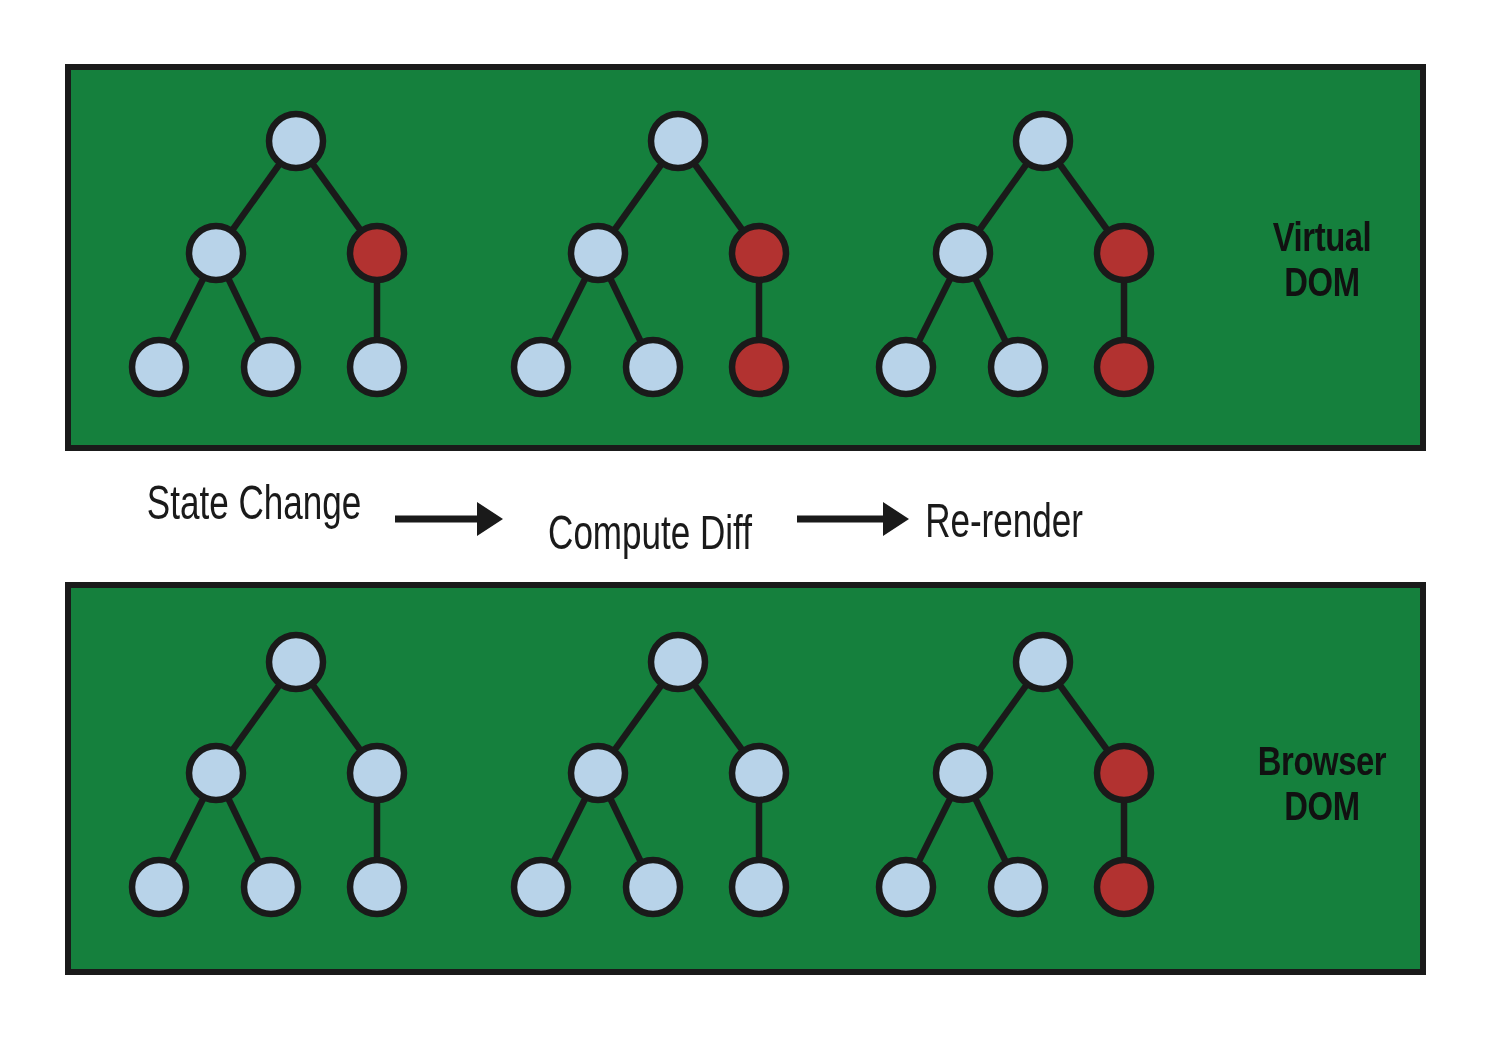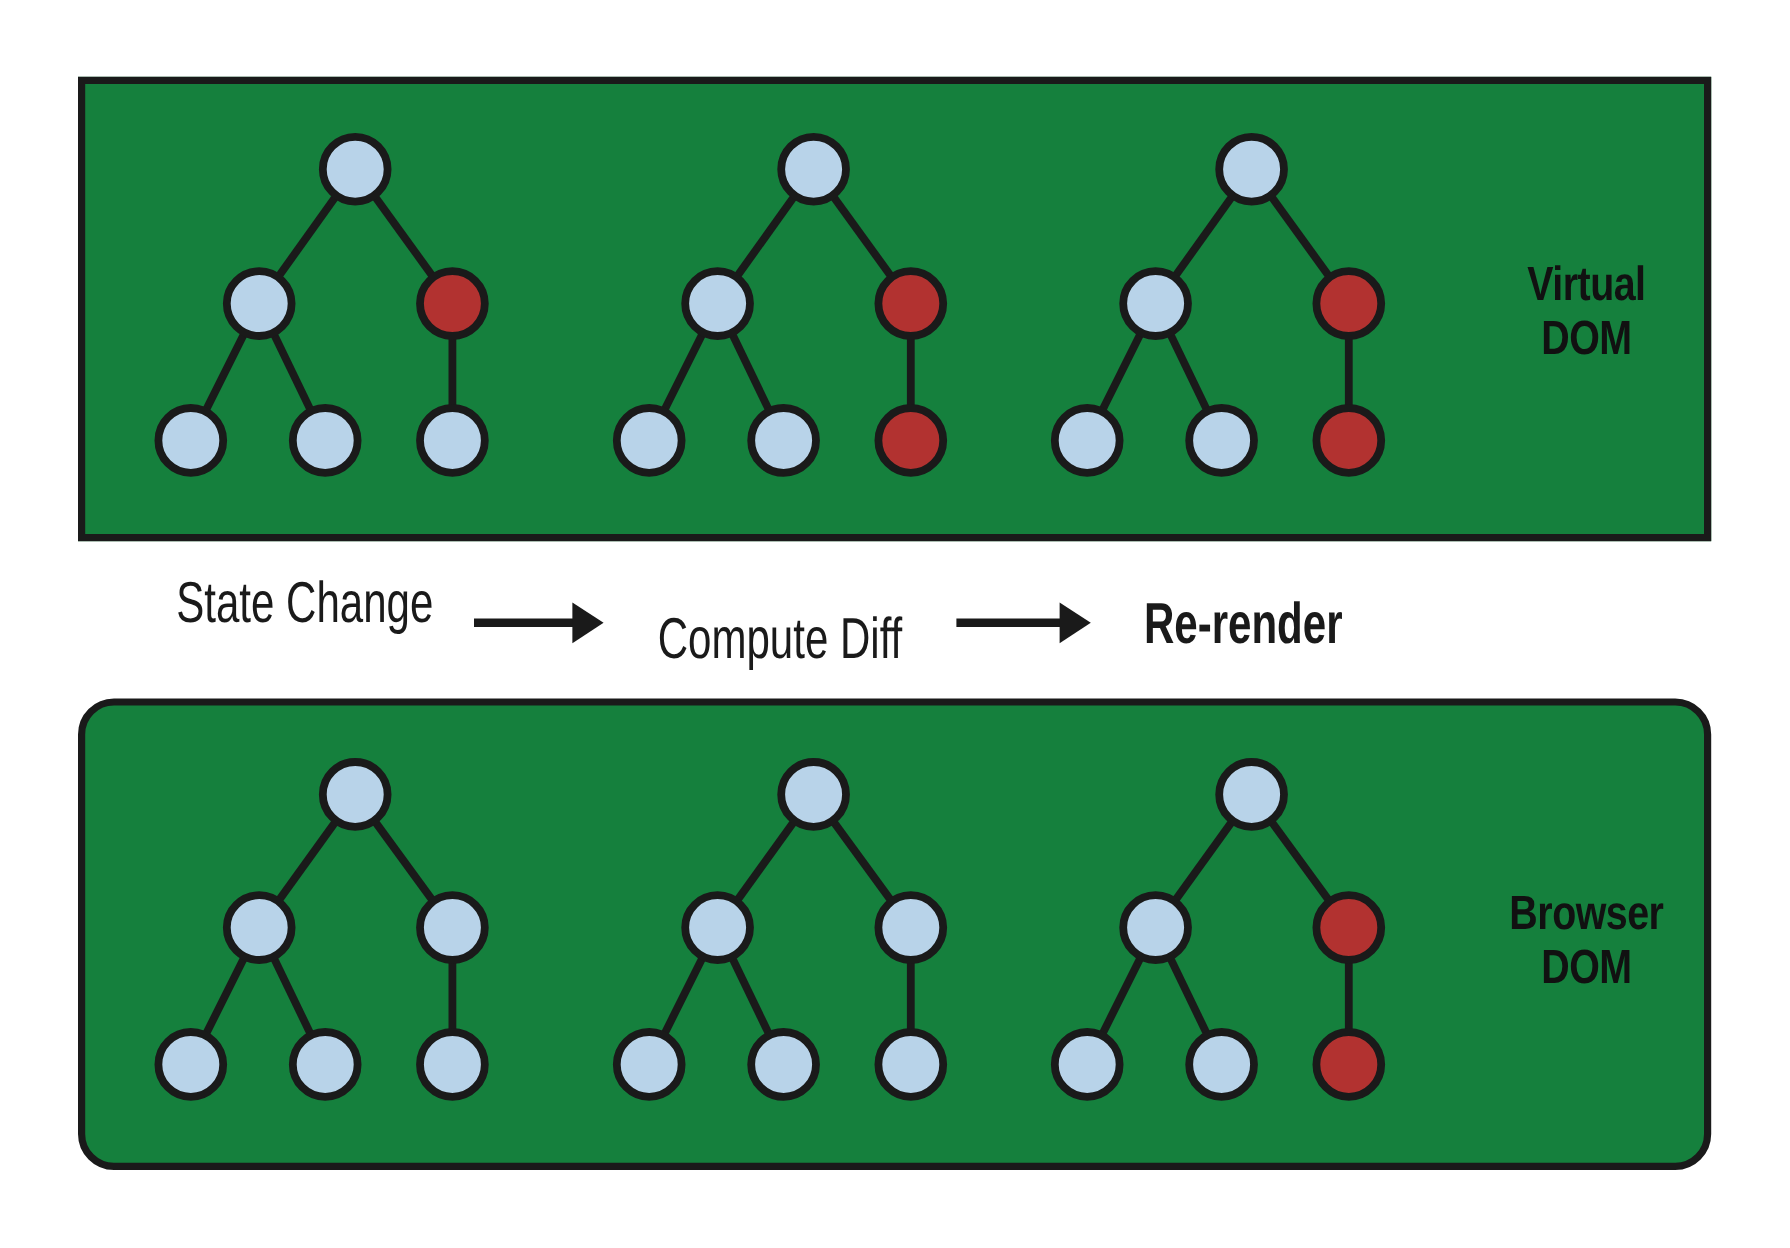--- a/index.html
+++ b/index.html
@@ -11,21 +11,21 @@
     overflow: hidden;
   }
   .panel {
     position: absolute;
     left: 65px;
     width: 1361px;
     background: #15803d;
     border: 6px solid #1a1a1a;
   }
   .panel-top { top: 64px; height: 387px; }
-  .panel-bottom { top: 582px; height: 393px; border-radius: 30px; }
+  .panel-bottom { top: 582px; height: 393px; }
   .panel svg.tree-canvas { display: block; width: 100%; height: 100%; }
   .panel-label {
     position: absolute;
     left: 1121px;
     width: 260px;
     text-align: center;
     font-weight: bold;
     font-size: 40px;
     line-height: 45px;
     color: #111111;
@@ -117,21 +117,21 @@
 
 <div class="flow-step" style="left: 650px; top: 521px; margin-top: 12px;">
   <span class="cond">Compute Diff</span>
 </div>
 
 <svg class="flow-arrow" style="left: 853px; top: 519px;" width="116" height="40" viewBox="0 0 116 40">
   <line x1="2" y1="20" x2="90" y2="20" stroke="#1a1a1a" stroke-width="7"></line>
   <polygon points="88,3 114,20 88,37" fill="#1a1a1a"></polygon>
 </svg>
 
-<div class="flow-step" style="left: 1036px; top: 521px; font-weight: bold;">
+<div class="flow-step" style="left: 1004px; top: 521px;">
   <span class="cond">Re-render</span>
 </div>
 
 <div class="panel panel-bottom">
   <svg class="tree-canvas" viewBox="0 0 1349 381">
       <g>
         <line x1="225" y1="74" x2="145" y2="185" stroke="#1a1a1a" stroke-width="6.5"></line>
         <line x1="225" y1="74" x2="306" y2="185" stroke="#1a1a1a" stroke-width="6.5"></line>
         <line x1="145" y1="185" x2="88" y2="299" stroke="#1a1a1a" stroke-width="6.5"></line>
         <line x1="145" y1="185" x2="200" y2="299" stroke="#1a1a1a" stroke-width="6.5"></line>

